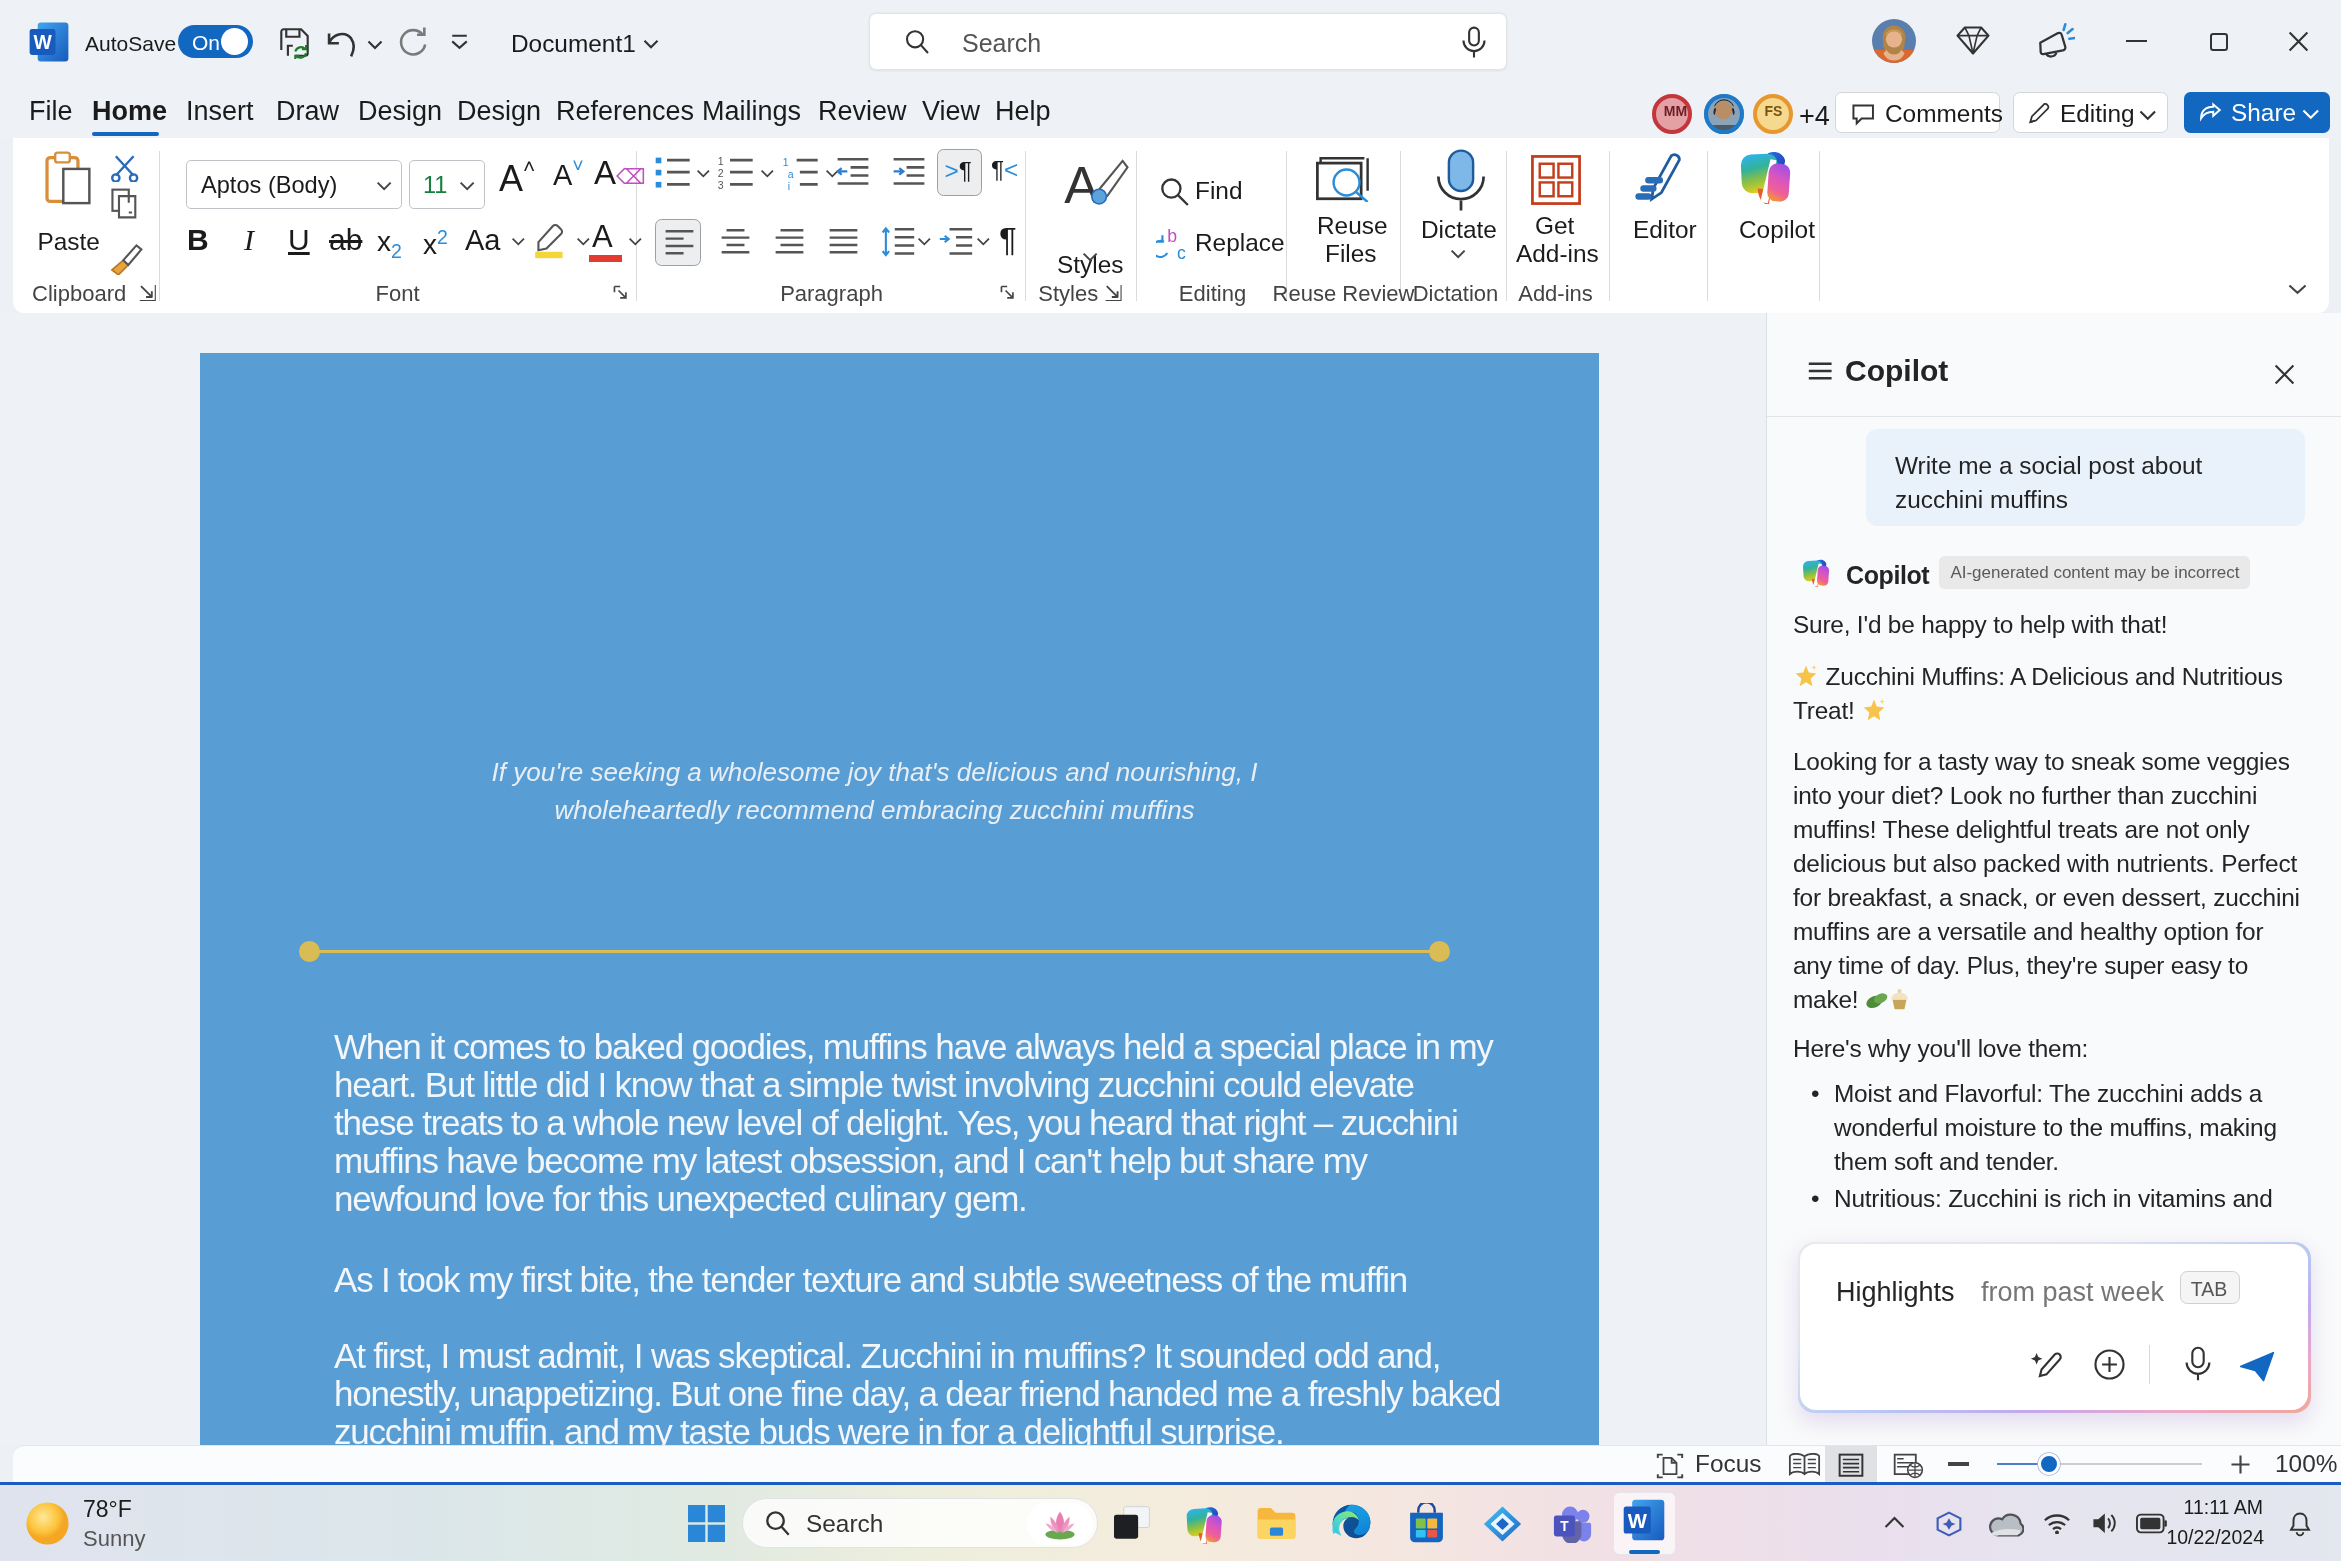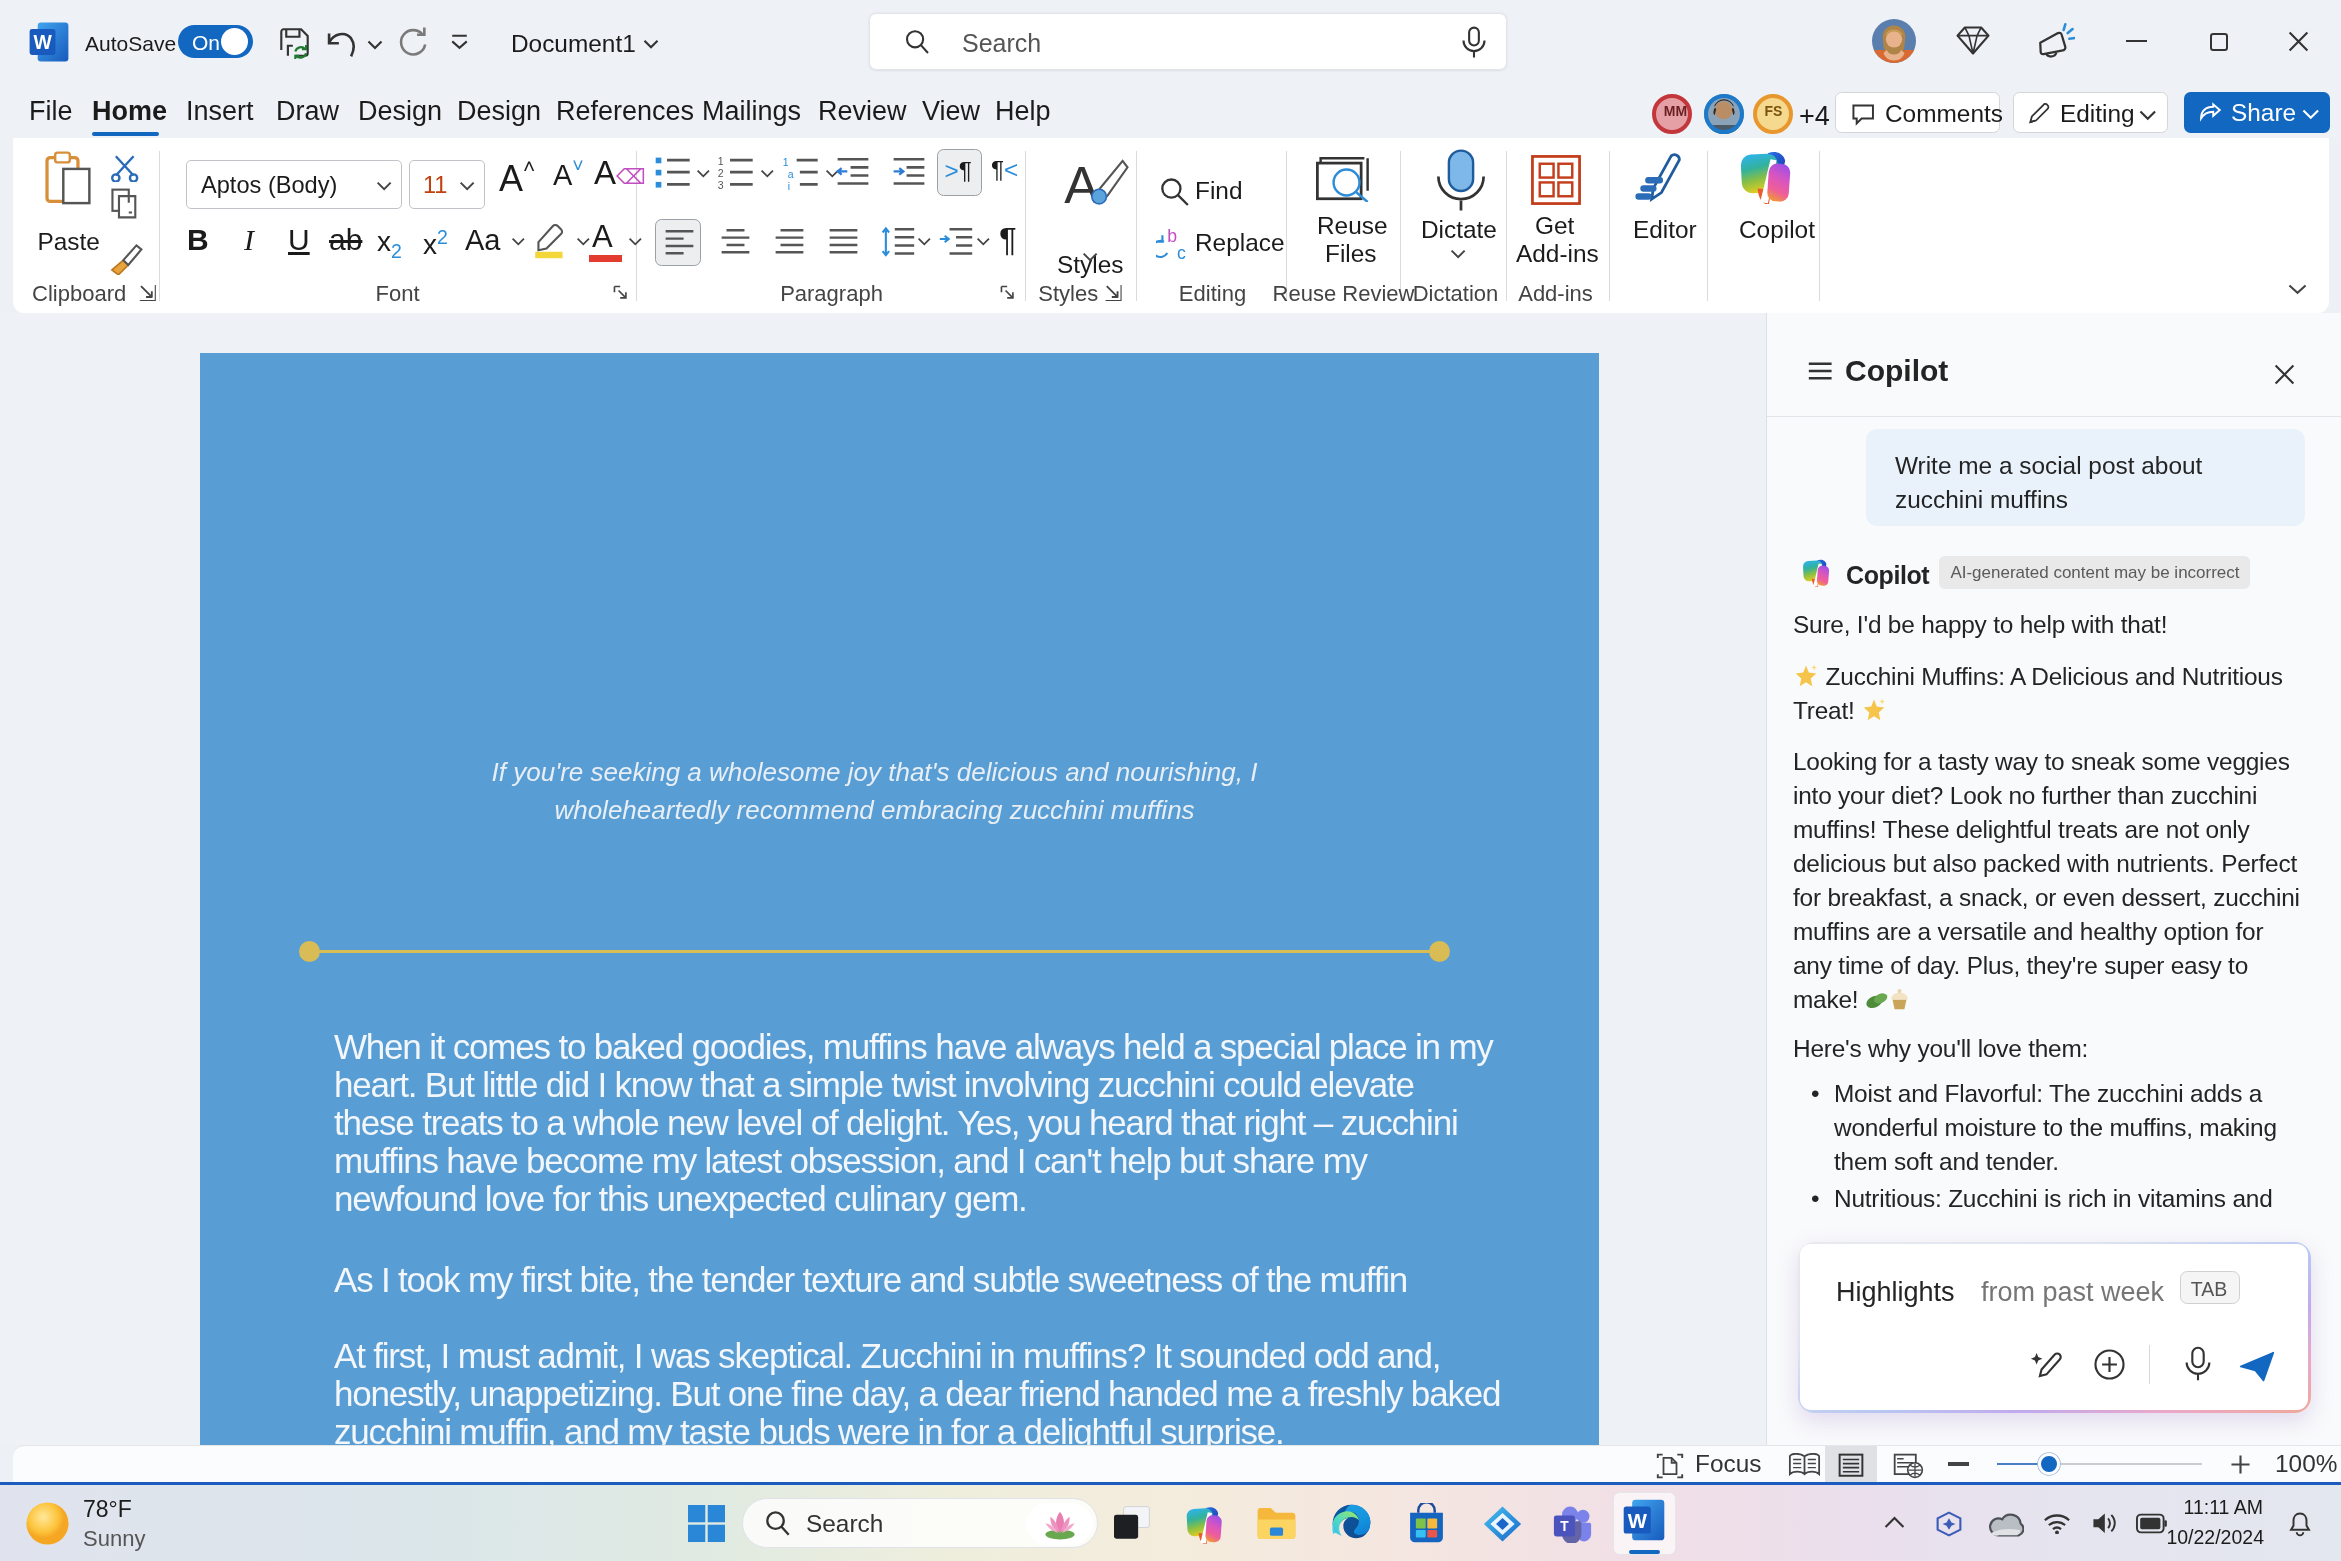--- a/index.html
+++ b/index.html
@@ -236,21 +236,21 @@
     <path d="M20 22 L36 4 l6 5 l-16 19 z" fill="#fff" stroke="#555" stroke-width="2.6"></path>
   </svg>
 
   <div class="abs" style="left:173px;top:22px;width:216px;height:49px;background:#fff;border:0.8px solid #bfc2c6;border-radius:4.9px;">
     <div class="abs" style="left:14px;top:10.6px;font-size:23.6px;color:#1b1b1b;">Aptos (Body)</div>
     <svg class="abs" style="left:189px;top:19.5px" width="16.3" height="11.4" viewBox="0 0 20 14">
         <path d="M2 2 l8 8 l8-8" fill="none" stroke="#444" stroke-width="2.4"></path>
       </svg>
   </div>
   <div class="abs" style="left:396px;top:22px;width:76px;height:49px;background:#fff;border:0.8px solid #bfc2c6;border-radius:4.9px;">
-    <div class="abs" style="left:13px;top:10.6px;font-size:23.6px;color:#c2410c;">11</div>
+    <div class="abs" style="left:13px;top:10.6px;font-size:23.6px;color:#15803d;">11</div>
     <svg class="abs" style="left:49px;top:19.5px" width="16.3" height="11.4" viewBox="0 0 20 14">
         <path d="M2 2 l8 8 l8-8" fill="none" stroke="#444" stroke-width="2.4"></path>
       </svg>
   </div>
   <div class="abs" style="left:486px;top:16.3px;font-size:36px;color:#1b1b1b;">A<span style="font-size:21px;vertical-align:18px;">˄</span></div>
   <div class="abs" style="left:540px;top:16.3px;font-size:29px;color:#1b1b1b;">A<span style="font-size:19.5px;vertical-align:13px;color:#2b8dd9;">˅</span></div>
   <div class="abs" style="left:581px;top:16.3px;font-size:33px;color:#1b1b1b;">A<span style="font-size:21px;color:#c24fc2;">⌫</span></div>
   <div class="abs" style="left:174px;top:85px;font-size:30px;font-weight:bold;color:#1b1b1b;">B</div>
   <div class="abs" style="left:231px;top:85px;font-size:30px;font-style:italic;color:#1b1b1b;font-family:'Liberation Serif',serif;">I</div>
   <div class="abs" style="left:275px;top:85px;font-size:30px;text-decoration:underline;color:#1b1b1b;">U</div>
@@ -499,21 +499,21 @@
         </svg></div>
     <div style="margin-top:14.6px;">Here's why you'll love them:</div>
   </div>
   <div class="abs" style="left:67px;top:764px;width:488px;font-size:24.4px;line-height:34px;letter-spacing:-0.2px;color:#242424;">
     <div class="abs" style="left:-23px;top:0;">•</div>
     Moist and Flavorful: The zucchini adds a<br>wonderful moisture to the muffins, making<br>them soft and tender.
     <div style="position:relative;margin-top:3.3px;"><div class="abs" style="left:-23px;top:0;">•</div>Nutritious: Zucchini is rich in vitamins and</div>
   </div>
 
   <div class="abs" style="left:31px;top:929px;width:513px;height:171px;border-radius:16.3px;background:linear-gradient(160deg,#e8eaee 0%,#dfe4f0 30%,#b8c8f2 55%,#c0aaee 70%,#eaa8c8 85%,#f0a898 100%);box-shadow:0 8.1px 21px rgba(170,140,210,0.28);"></div>
-  <div class="abs" style="left:33px;top:931px;width:508px;height:166px;background:#fff;border-radius:11px;">
+  <div class="abs" style="left:33px;top:931px;width:508px;height:166px;background:#fff;border-radius:16px;">
     <div class="abs" style="left:36px;top:33px;font-size:27px;color:#242424;">Highlights</div>
     <div class="abs" style="left:181px;top:33px;font-size:27px;color:#767676;">from past week</div>
     <div class="abs" style="left:380px;top:27px;width:60px;height:33px;border:1.6px solid #d0d0d0;border-radius:7.3px;background:#f5f5f5;">
       <div class="abs" style="left:9.8px;top:5.7px;font-size:19.5px;color:#555;">TAB</div>
     </div>
     <svg class="abs" style="left:230px;top:104px" width="33" height="33" viewBox="0 0 40 40">
       <path d="M14 26 L30 8 a4 4 0 0 1 6 6 L20 32 l-8 2 z" fill="none" stroke="#333" stroke-width="2.6"></path>
       <path d="M8 6 l2 5 l5 2 l-5 2 l-2 5 l-2-5 l-5-2 l5-2 z" fill="#333"></path>
     </svg>
     <svg class="abs" style="left:293px;top:104px" width="33" height="33" viewBox="0 0 40 40">

